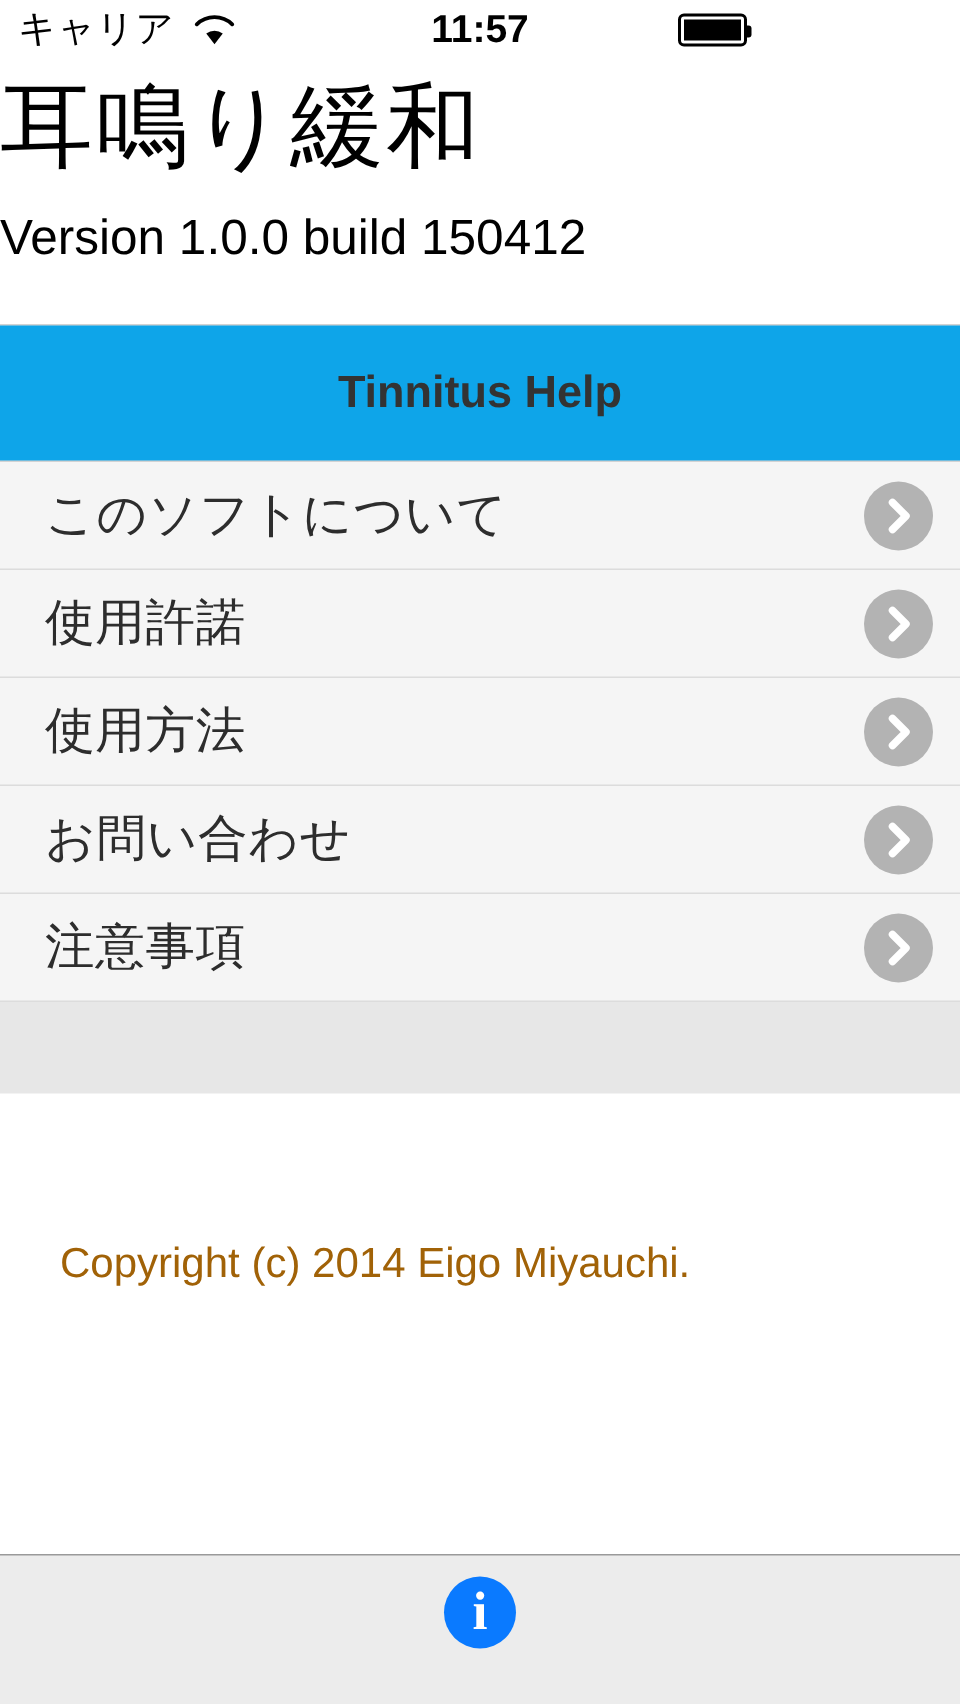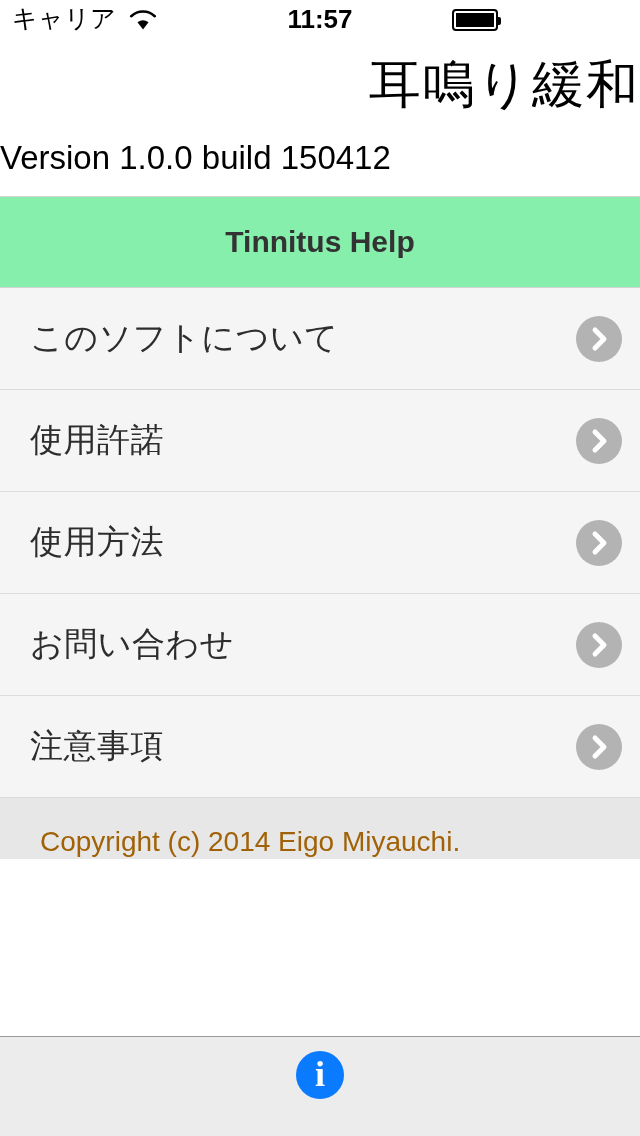--- a/index.html
+++ b/index.html
@@ -83,23 +83,23 @@
     background: #000;
     border-radius: 0 2px 2px 0;
   }
 
   
   .app-title {
     position: absolute;
     top: 46px;
     left: 0;
     width: 640px;
-    text-align: right;
+    text-align: left;
     font-family: "Liberation Serif", "DejaVu Serif", serif;
-    font-size: 52px;
+    font-size: 62px;
     line-height: 78px;
     color: #000000;
     letter-spacing: 2px;
   }
   .app-version {
     position: absolute;
     top: 137px;
     left: 0;
     width: 640px;
     font-size: 33px;
@@ -109,34 +109,35 @@
 
   
   .table-section {
     position: absolute;
     top: 196px;
     left: 0;
     width: 640px;
   }
   .section-header {
     height: 92px;
-    background: #86efac;
+    background: #0ea5e9;
     border-top: 1px solid #d3d3d3;
     border-bottom: 1px solid #d3d3d3;
     box-sizing: border-box;
     display: flex;
     align-items: center;
     justify-content: center;
     font-size: 30px;
     font-weight: bold;
     color: #333333;
+    margin-top: 20px;
   }
   .row {
     position: relative;
-    height: 102px;
+    height: 72px;
     background: #f5f5f5;
     border-bottom: 1px solid #dcdcdc;
     box-sizing: border-box;
     display: flex;
     align-items: center;
   }
   .row:last-of-type { border-bottom: 1px solid #dcdcdc; }
   .row-label {
     margin-left: 30px;
     font-size: 33px;

